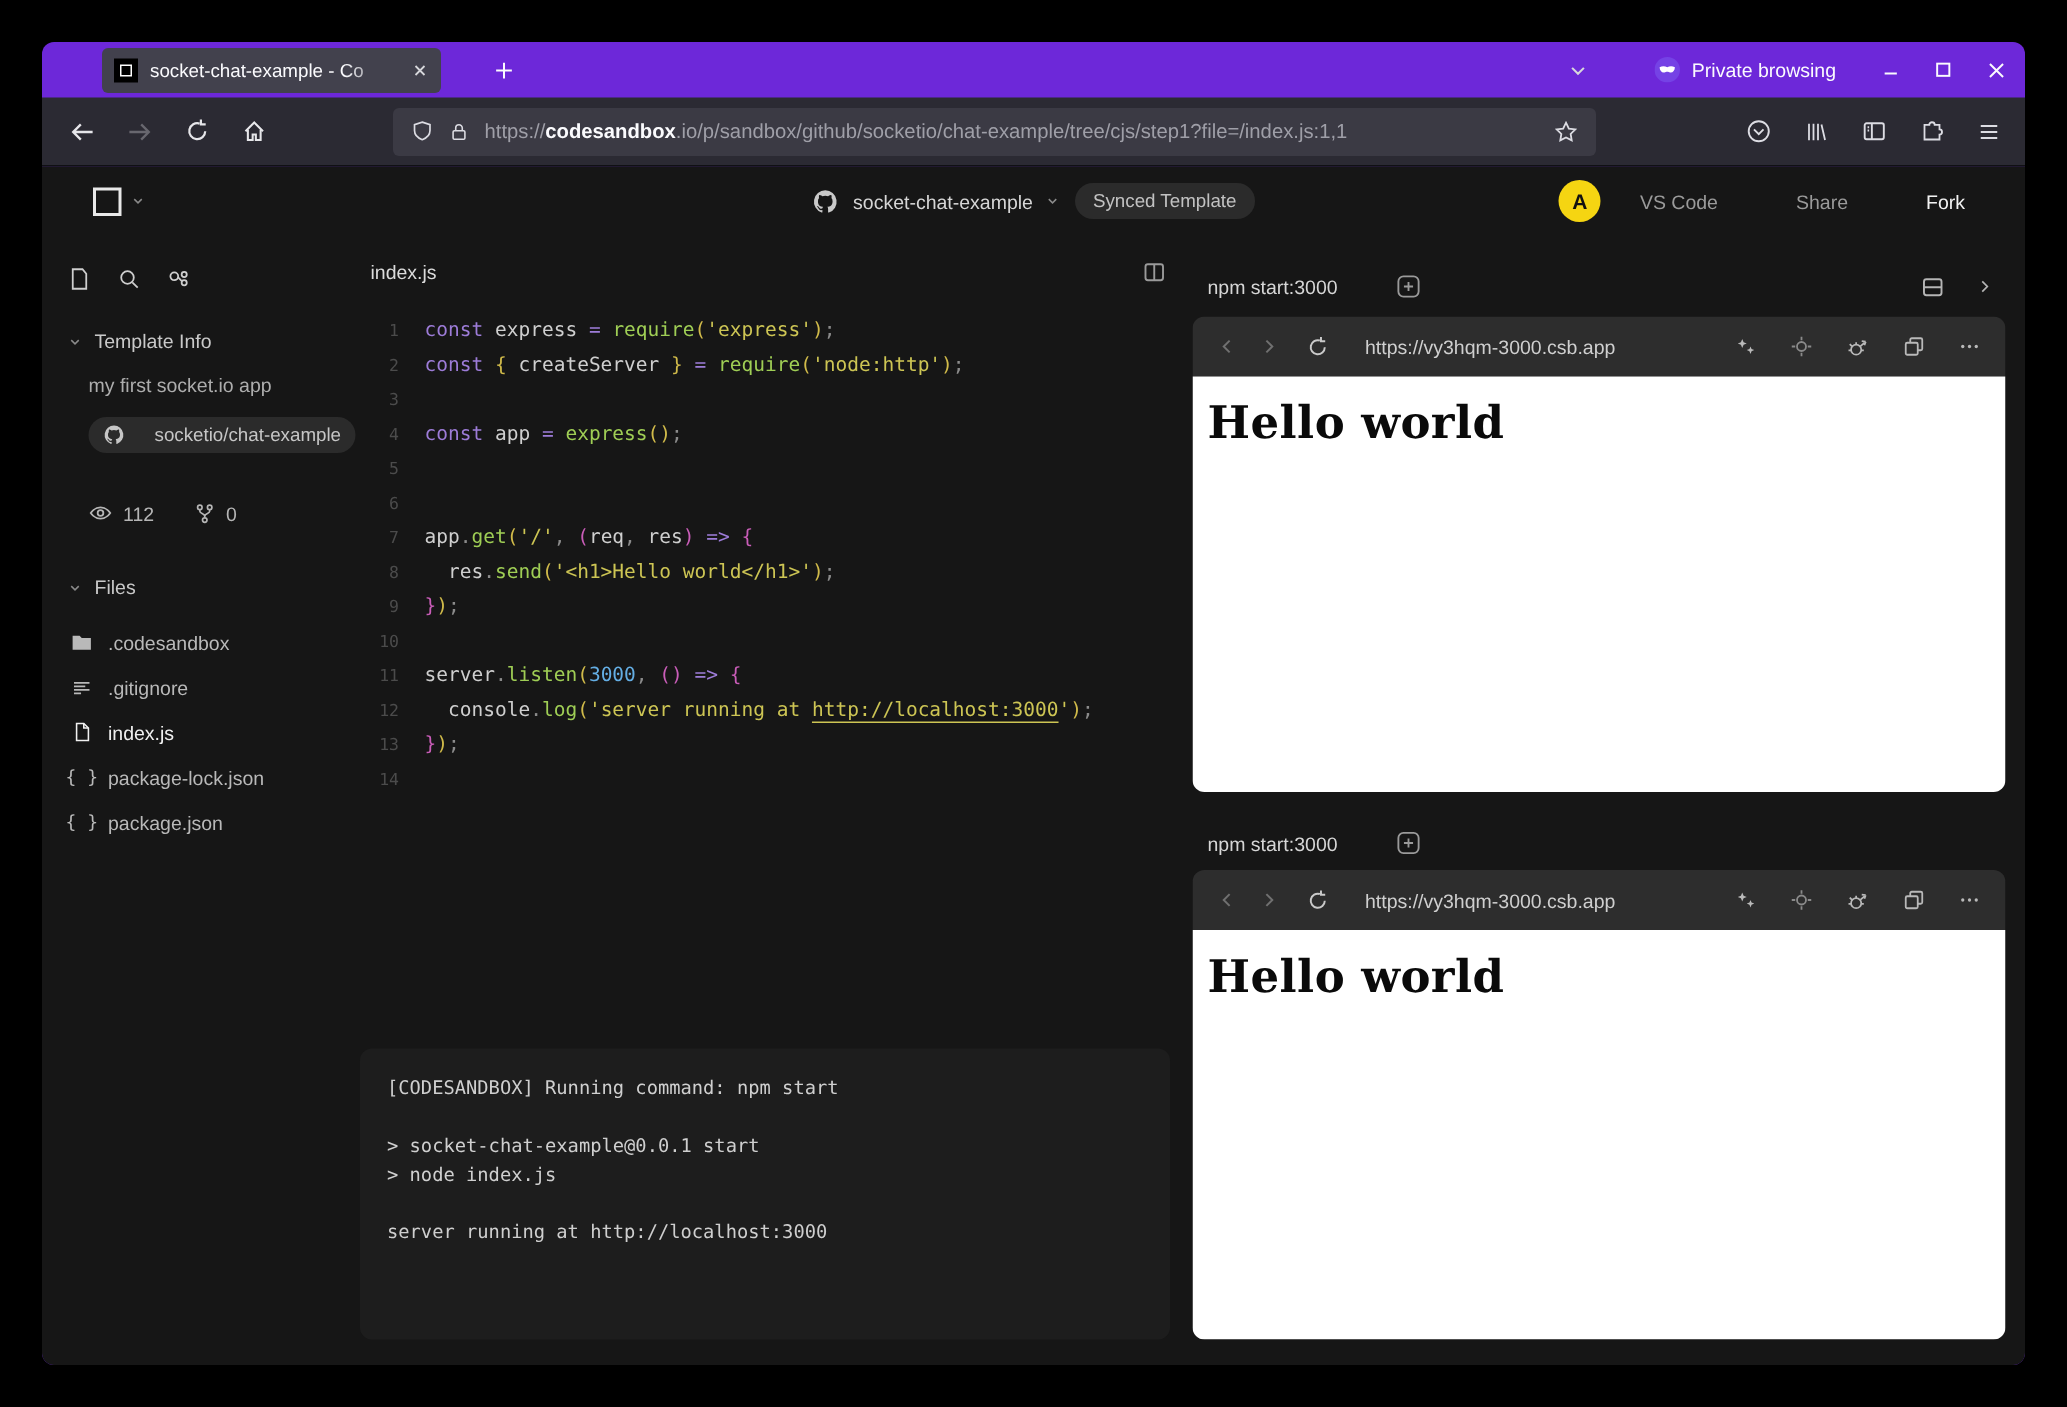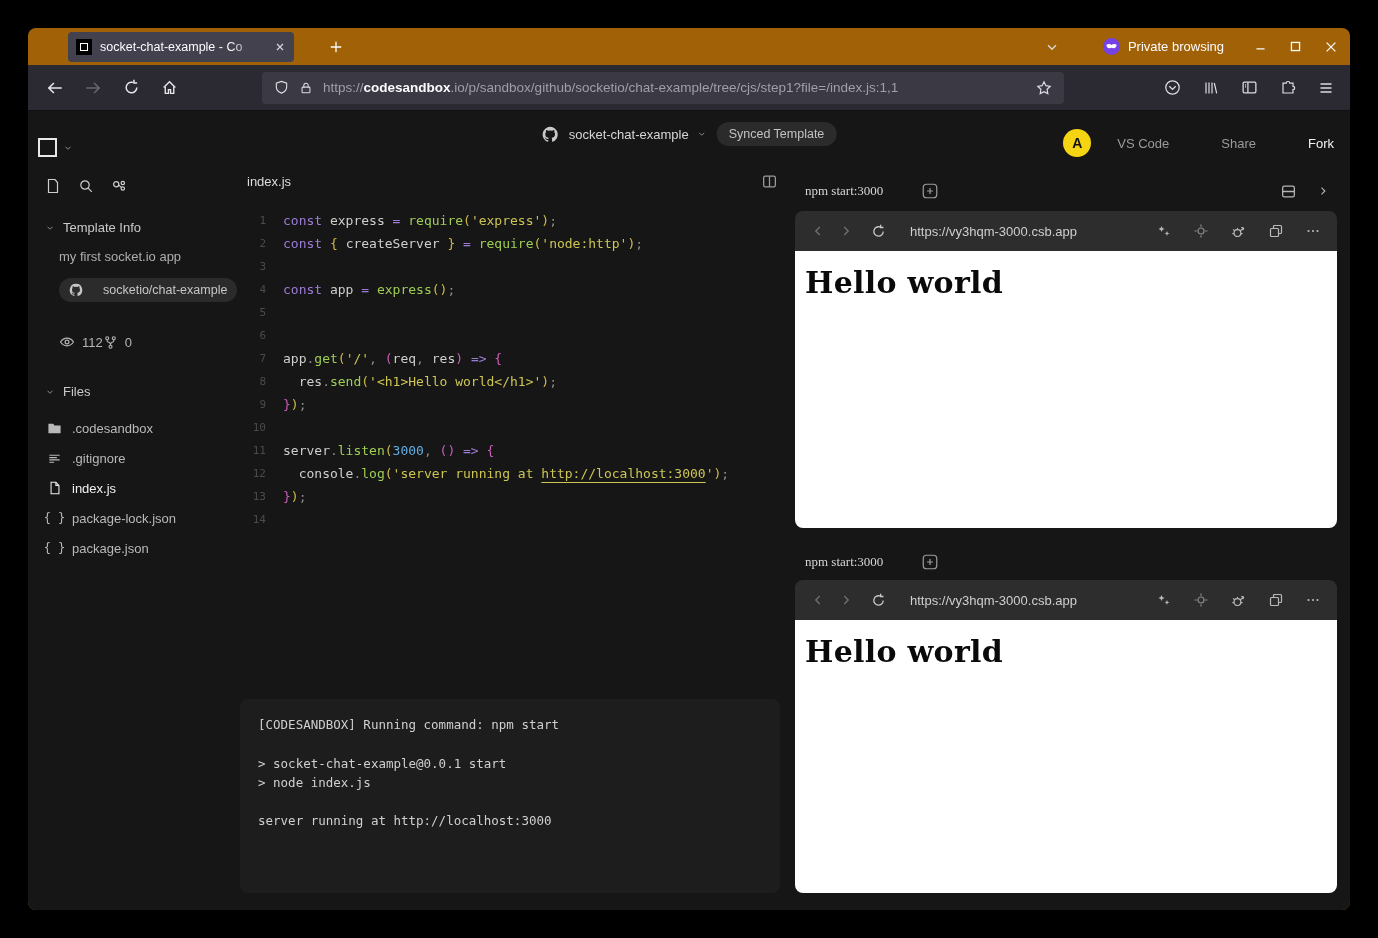--- a/index.html
+++ b/index.html
@@ -4,21 +4,21 @@
 <style>
   * { box-sizing: border-box; }
   html,body { margin:0; padding:0; }
   body {
     width:1378px; height:938px; background:#000;
     font-family:"Liberation Sans", sans-serif; position:relative; overflow:hidden;
     -webkit-font-smoothing:antialiased;
   }
   .window {
     position:absolute; left:28px; top:28px; width:1322px; height:882px;
-    background:#a16207; border-radius:8px; overflow:hidden;
+    background:#6d28d9; border-radius:8px; overflow:hidden;
     display:flex; flex-direction:column;
   }
   svg.ic { display:block; }
   
   .titlebar { height:37px; position:relative; flex:none; }
   .fftab {
     position:absolute; left:40px; top:4px; width:226px; height:30px;
     background:#42414d; border-radius:4px; display:flex; align-items:center;
     padding:0 8px; gap:8px; color:#fbfbfe;
   }
@@ -40,42 +40,42 @@
   .navbtn { width:30px; height:30px; display:flex; align-items:center; justify-content:center;
     color:#e6e6ea; margin-right:8px; border-radius:4px; }
   .navbtn.dim { color:#68676f; }
   .urlbar { width:802px; height:32px; margin-left:70px; background:#3b3a44; border-radius:4px;
     display:flex; align-items:center; padding:0 12px; gap:10px; }
   .urltext { flex:1; font-size:13.5px; color:#9f9fa8; white-space:nowrap; overflow:hidden; }
   .urltext b { color:#fbfbfe; font-weight:bold; }
   .nav-icons { margin-left:auto; display:flex; align-items:center; gap:22px; color:#dcdce3; margin-right:4px; }
   
   .csb { flex:1; background:#161616; display:flex; flex-direction:column; min-height:0; color:#c5c5c5; }
-  .csb-header { height:46px; flex:none; display:flex; align-items:flex-end; padding:0 10px; position:relative;gap:28px; }
+  .csb-header { height:46px; flex:none; display:flex; align-items:center; padding:0 34px; position:relative;gap:28px; }
   .csb-logo { display:flex; align-items:center; gap:6px; color:#e8e8e8; }
   .logo-box { width:19px; height:19px; border:2px solid #e8e8e8; }
   .csb-center { position:absolute; left:50%; top:0; height:46px; transform:translateX(-50%);
     display:flex; align-items:center; gap:10px; }
   .proj-name { font-size:13px; color:#d6d6d6; display:flex; align-items:center; gap:8px; }
   .badge { background:#2b2b2b; color:#c2c2c2; border-radius:20px; padding:5px 12px; font-size:12.5px; }
   .csb-right { margin-left:auto; display:flex; align-items:center; gap:0; }
   .avatar { width:28px; height:28px; border-radius:50%; background:#f5d512; color:#111;
     font-weight:bold; font-size:14px; display:flex; align-items:center; justify-content:center; }
   .hdr-btn { font-size:13px; color:#9a9a9a; padding:0 26px; }
   .hdr-btn.primary { color:#f2f2f2; padding-right:6px; }
   
   .workspace { flex:1; display:flex; min-height:0; }
   .sidebar { width:212px; flex:none; padding:6px 0 0 17px; font-size:13px; }
   .rail { display:flex; gap:17px; margin:15px 0 26px 0; color:#cecece; }
   .sec-head { display:flex; align-items:center; gap:8px; color:#c9c9c9; margin:0 0 14px 0; }
   .sec-head .chev { color:#8a8a8a; }
   .tpl-name { color:#adadad; margin:0 0 14px 14px; }
   .repo-pill { display:inline-flex; align-items:center; gap:20px; background:#2b2b2b; color:#c6c6c6;
     border-radius:14px; padding:5px 10px; font-size:12.5px; margin-left:14px; }
-  .stats { display:flex; align-items:center; margin:32px 0 0 14px; color:#b5b5b5; }
+  .stats { display:flex; align-items:center; gap:26px; margin:32px 0 0 14px; color:#b5b5b5; }
   .stat { display:flex; align-items:center; gap:7px; }
   .files-head { margin-top:34px; }
   .file-row { display:flex; align-items:center; gap:10px; height:30px; color:#b9b9b9; padding-left:2px; }
   .file-row.active { color:#f0f0f0; }
   .file-row .ficon { width:15px; display:flex; justify-content:center; color:inherit; }
   .braces-glyph { font-family:"DejaVu Sans Mono",monospace; font-size:12px; color:inherit; }
   
   .editor-col { width:552px; flex:none; display:flex; flex-direction:column; min-width:0; }
   .ed-tabbar { height:48px; flex:none; display:flex; align-items:center; padding:0 14px 0 7px; }
   .ed-tab-label { font-size:13px; color:#dcdcdc; }
@@ -94,21 +94,21 @@
   .term-icon { color:#9a9a9a; }
   .term-chev { margin-left:auto; color:#a8a8a8; }
   .term-panel { height:194px; flex:none; background:#1d1d1d; border-radius:8px; margin:6px 12px 17px 0;
     padding:16px 10px 0 18px; font-family:"DejaVu Sans Mono",monospace; font-size:12.5px;
     line-height:19.3px; color:#cfcfcf; overflow:hidden; }
   
   .right-col { flex:1; display:flex; flex-direction:column; margin:0 13px 17px 3px; min-width:0; }
   .prow { height:40px; flex:none; display:flex; align-items:center; padding:0 8px 0 10px; }
   .prow.first { margin-top:14px; }
   .prow.second { margin-top:16px; height:36px; }
-  .prow-label { font-size:13px; color:#d6d6d6;font-family:Liberation Serif, serif; }
+  .prow-label { font-size:13px; color:#d6d6d6; }
   .prow-plus { margin-left:38px; color:#9a9a9a; }
   .prow-icons { margin-left:auto; display:flex; align-items:center; gap:20px; color:#b5b5b5; }
   .pane { border-radius:8px; overflow:hidden; display:flex; flex-direction:column; }
   .pane.one { height:317px; flex:none; }
   .pane.two { flex:1; }
   .pane-toolbar { height:40px; flex:none; background:#2d2d2d; display:flex; align-items:center;
     padding:12px 16px; gap:14px; }
   .pnav { color:#707070; }
   .pref { color:#c9c9c9; margin-left:4px; }
   .purl { font-size:13px; color:#cfcfcf; margin-left:10px; white-space:nowrap; }

